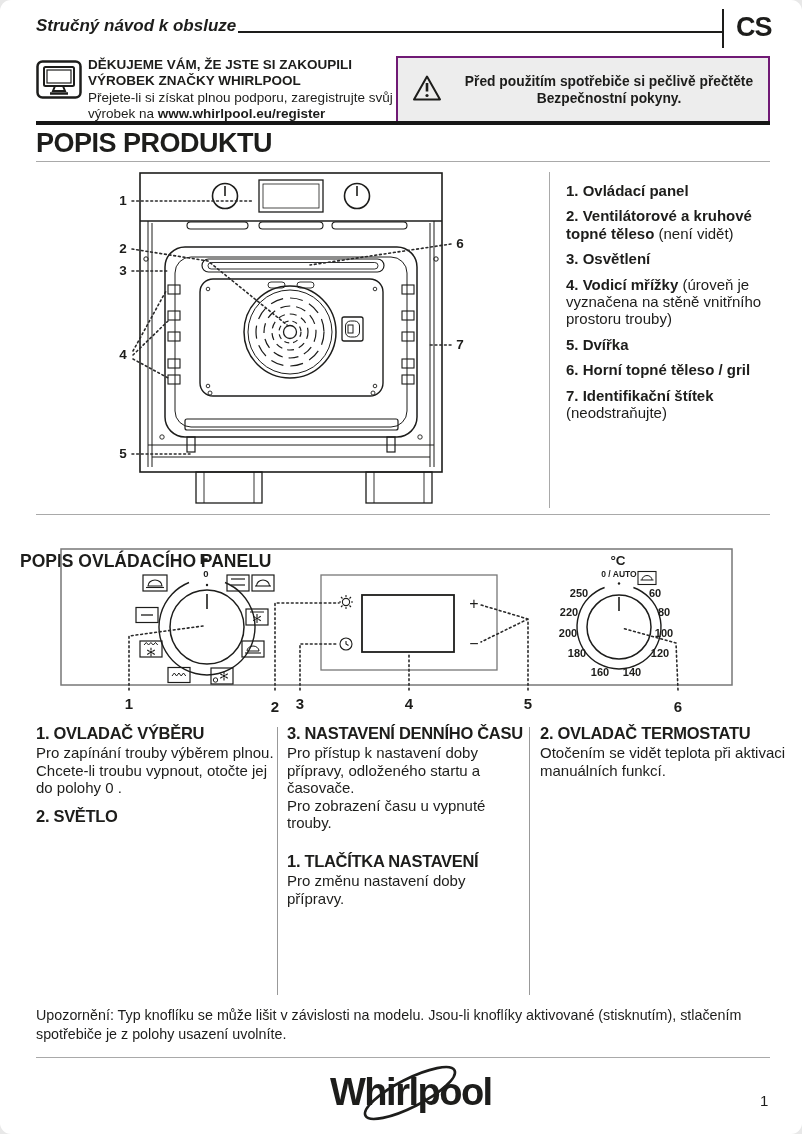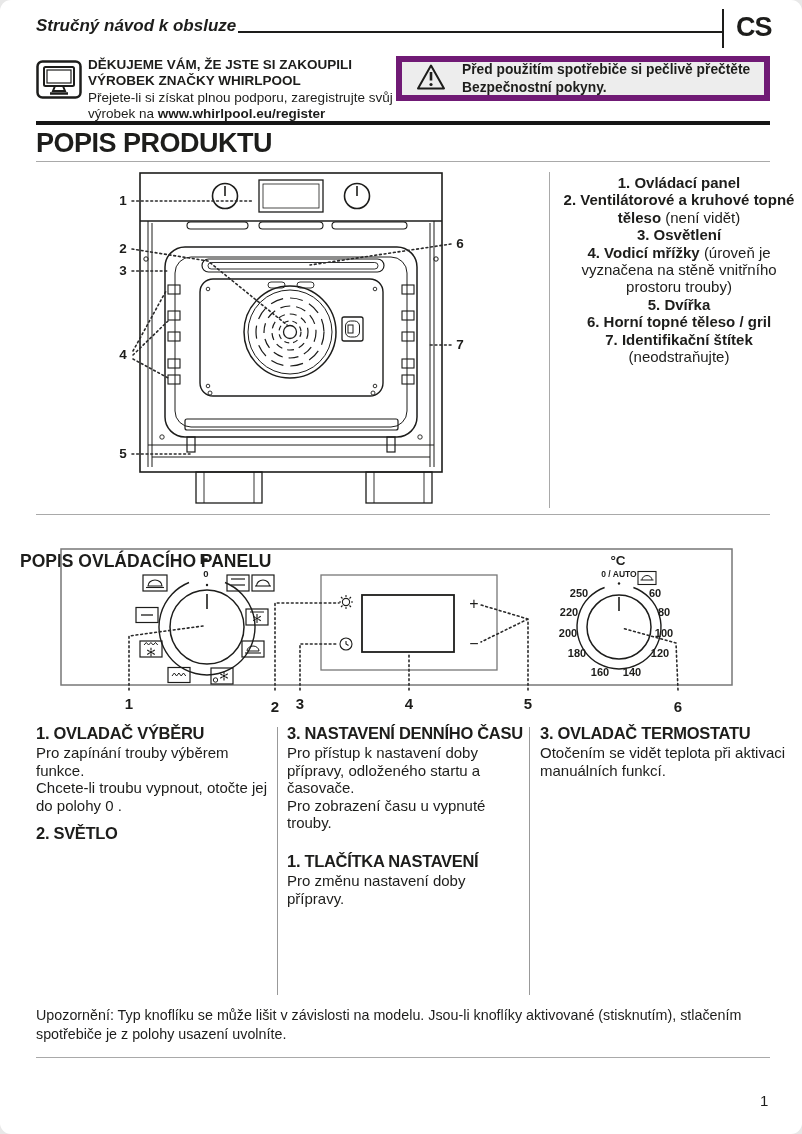--- a/index.html
+++ b/index.html
@@ -13,34 +13,34 @@
   .header-rule { left:238px; top:31px; width:484px; height:2px; background:#1d1d1b; }
   .header-vbar { left:722px; top:9px; width:2px; height:39px; background:#1d1d1b; }
   .lang-code { left:736px; top:12px; font-size:27px; font-weight:bold; letter-spacing:-1px; }
 
   
   .reg-icon { left:36px; top:60px; }
   .reg-text { left:88px; top:57px; width:312px; font-size:13.5px; line-height:1.22; }
   .reg-text .b { font-weight:bold; }
 
   
-  .warn-box { left:396px; top:56px; width:374px; height:45px; background:#ededed;
-              border:6px solid #701a75; display:flex; align-items:center; }
+  .warn-box { left:396px; top:56px; width:374px; height:68px; background:#ededed;
+              border:2px solid #701a75; display:flex; align-items:center;text-align:center; }
   .warn-icon { margin-left:14px; flex:0 0 auto; }
   .warn-text { margin-left:16px; margin-right:8px; font-size:13.8px; font-weight:bold; line-height:1.25; }
 
   .thick-rule { left:36px; top:121px; width:734px; height:4px; background:#161616; }
   .product-title { left:36px; top:128px; font-size:27px; font-weight:bold; letter-spacing:-0.5px; }
   .rule-a { left:36px; top:161px; width:734px; height:1px; background:#a9a9a9; }
 
   
   .oven-svg { left:104px; top:167px; }
   .parts-divider { left:549px; top:172px; width:1px; height:336px; background:#a9a9a9; }
   .parts-list { left:558px; top:174px; width:242px; font-size:15px; line-height:1.16; }
-  .parts-list .item { margin:0;text-align:center; }
+  .parts-list .item { margin:8px; }
   .parts-list .n, .parts-list .nm { font-weight:bold; }
 
   .rule-b { left:36px; top:514px; width:734px; height:1px; background:#a9a9a9; }
   .panel-title { left:20px; top:523px; font-size:17.5px; font-weight:bold;margin-top:28px; }
   .panel-svg { left:60px; top:548px; }
 
   
   .col { top:724px; font-size:15px; line-height:1.17; }
   .col1 { left:36px;  width:238px; }
   .col2 { left:287px; width:238px; }
@@ -349,44 +349,50 @@
       <text x="215" y="164">2</text>
       <text x="240" y="161">3</text>
       <text x="349" y="161">4</text>
       <text x="468" y="161">5</text>
       <text x="618" y="164">6</text>
     </g>
   </svg>
 
   <div class="abs col col1">
     <h3>1. OVLADAČ VÝBĚRU</h3>
-    <div>Pro zapínání trouby výběrem funkce.</div>
+    <div>Pro zapínání trouby výběrem plnou.</div>
     <div>Chcete-li troubu vypnout, otočte jej do polohy  0 .</div>
     <div class="gap"></div>
     <h3>2. SVĚTLO</h3>
   </div>
 
   <div class="abs col-div1"></div>
 
   <div class="abs col col2">
     <h3>3. NASTAVENÍ DENNÍHO ČASU</h3>
     <div>Pro přístup k nastavení doby přípravy, odloženého startu a časovače.</div>
     <div>Pro zobrazení času u vypnuté trouby.</div>
     <div class="gap"></div>
     <div class="gap"></div>
     <h3>1. TLAČÍTKA NASTAVENÍ</h3>
     <div>Pro změnu nastavení doby přípravy.</div>
   </div>
 
   <div class="abs col-div2"></div>
 
   <div class="abs col col3">
-    <h3>3. OVLADAČ TERMOSTATU</h3>
+    <h3>2. OVLADAČ TERMOSTATU</h3>
     <div>Otočením se vidět teplota při aktivaci manuálních funkcí.</div>
   </div>
 
   <div class="abs foot-note">Upozornění: Typ knoflíku se může lišit v závislosti na modelu. Jsou-li knoflíky aktivované (stisknutím), stlačením spotřebiče je z polohy usazení uvolníte.</div>
   <div class="abs rule-c"></div>
 
+  <div class="abs logo-wrap">
+    <svg width="170" height="68" viewBox="0 0 170 68">
+      <text x="8" y="45" font-size="38" font-weight="bold" letter-spacing="-1.5">Whirlpool</text>
+      <ellipse cx="88" cy="33" rx="50" ry="14" transform="rotate(-27 88 33)" fill="none" stroke="#1d1d1b" stroke-width="2.6"></ellipse>
+    </svg>
+  </div>
 
   <div class="abs page-num">1</div>
 
 </div>
 
 </body></html>

